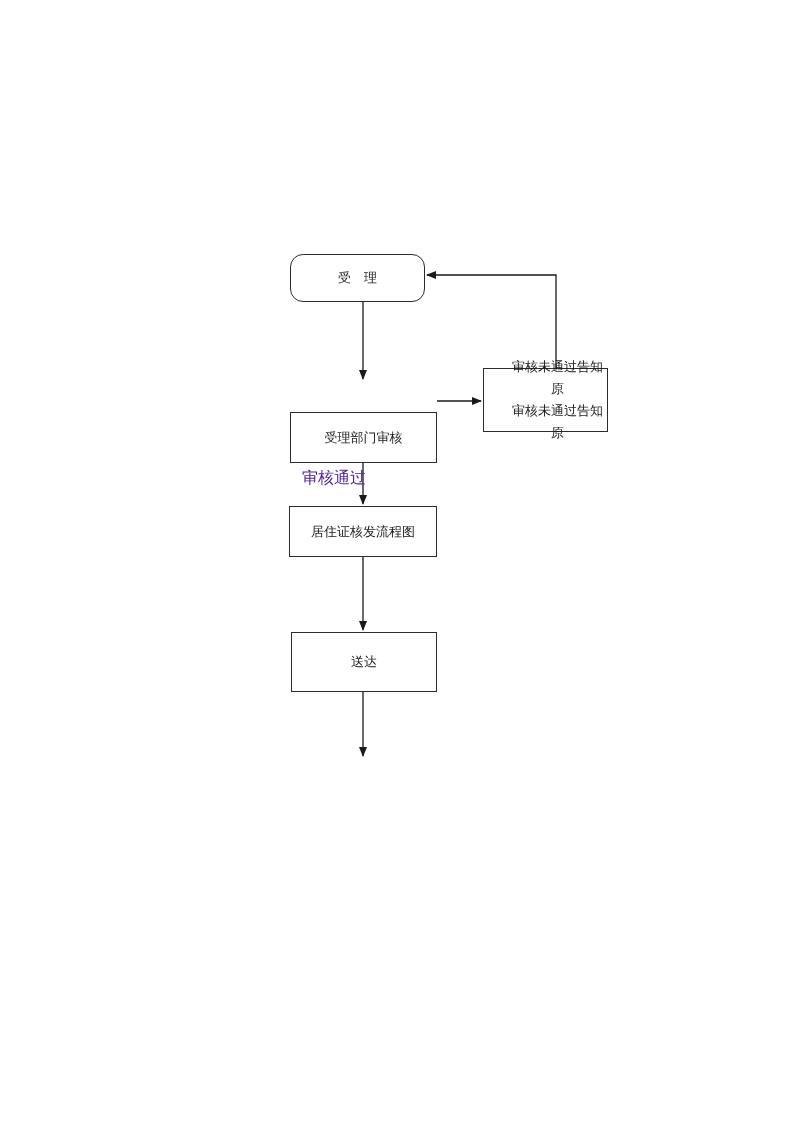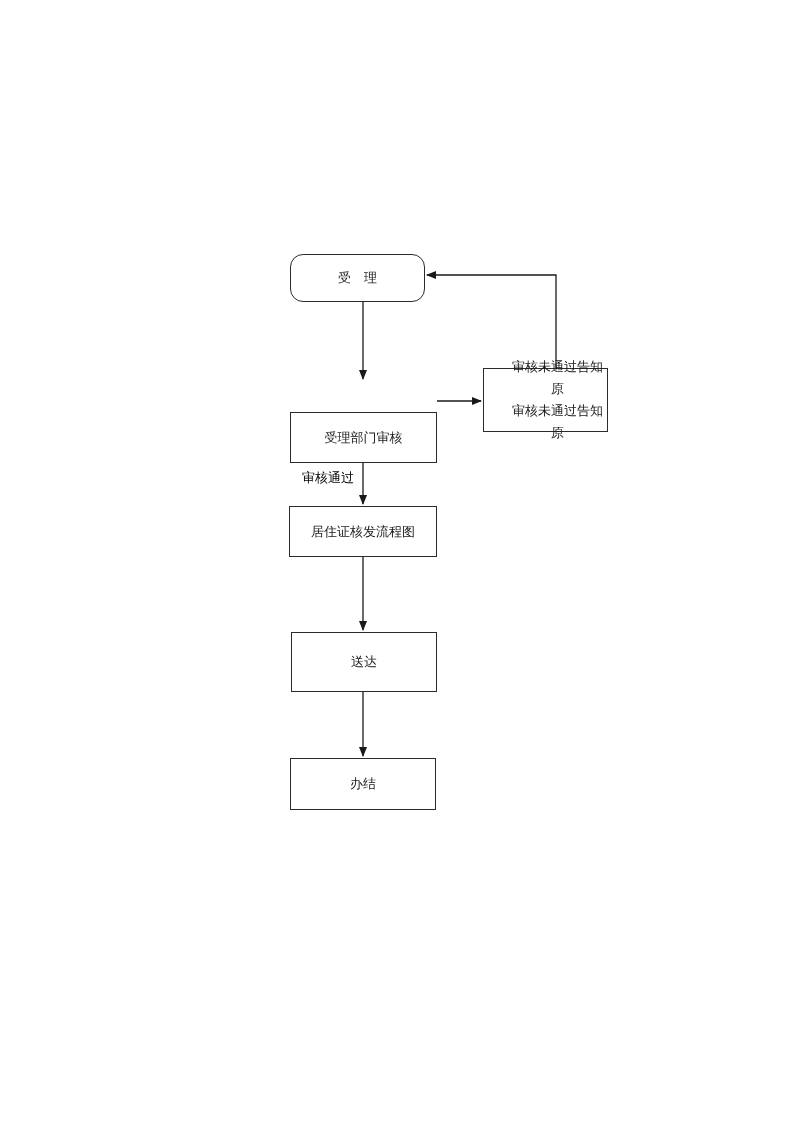--- a/index.html
+++ b/index.html
@@ -56,23 +56,23 @@
     color: #1a1a1a;
   }
   .node.rounded {
     border-radius: 13px;
   }
   .node .multiline {
     display: block;
   }
   .edge-label {
     position: absolute;
-    font-size: 13px;
+    font-size: 16px;
     line-height: 16px;
-    color: #000000;
+    color: #4c1d95;
     white-space: nowrap;
   }
 </style>
 </head>
 <body>
 
 <div class="page">
 
 
   <svg class="connectors" viewBox="0 0 800 1132" xmlns="http://www.w3.org/2000/svg">
@@ -107,17 +107,14 @@
   <div class="edge-label" style="left:302px; top:470px;">审核通过</div>
 
   <div class="node" style="left:289px; top:506px; width:148px; height:51px;">
     <span>居住证核发流程图</span>
   </div>
 
   <div class="node" style="left:291px; top:632px; width:146px; height:60px;">
     <span>送达</span>
   </div>
 
-  <div class="node" style="left:290px; top:758px; width:146px; height:52px;">
-    <span>办结</span>
-  </div>
 
 </div>
 
 </body></html>

